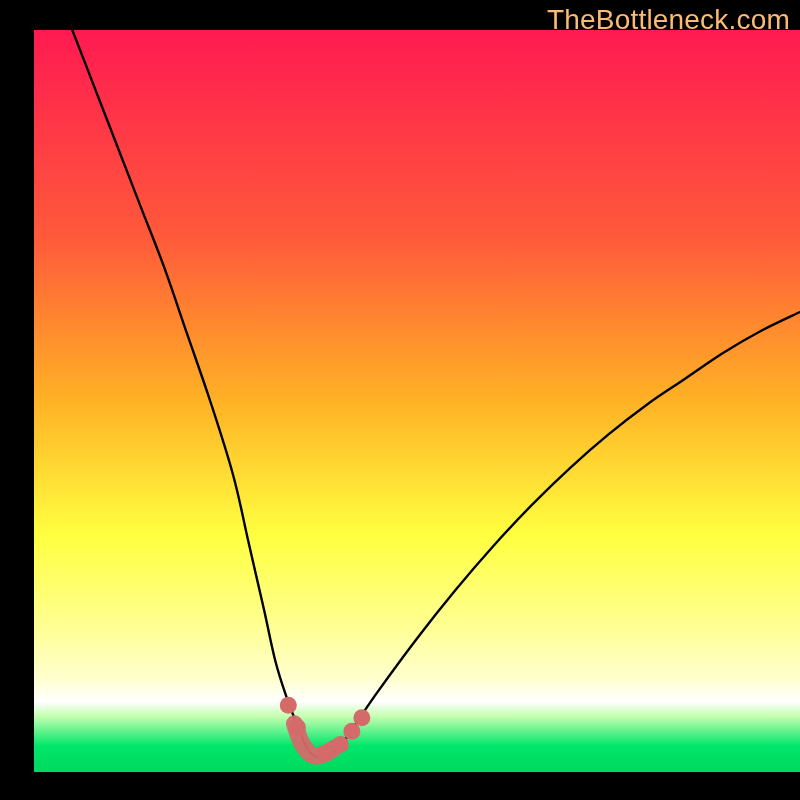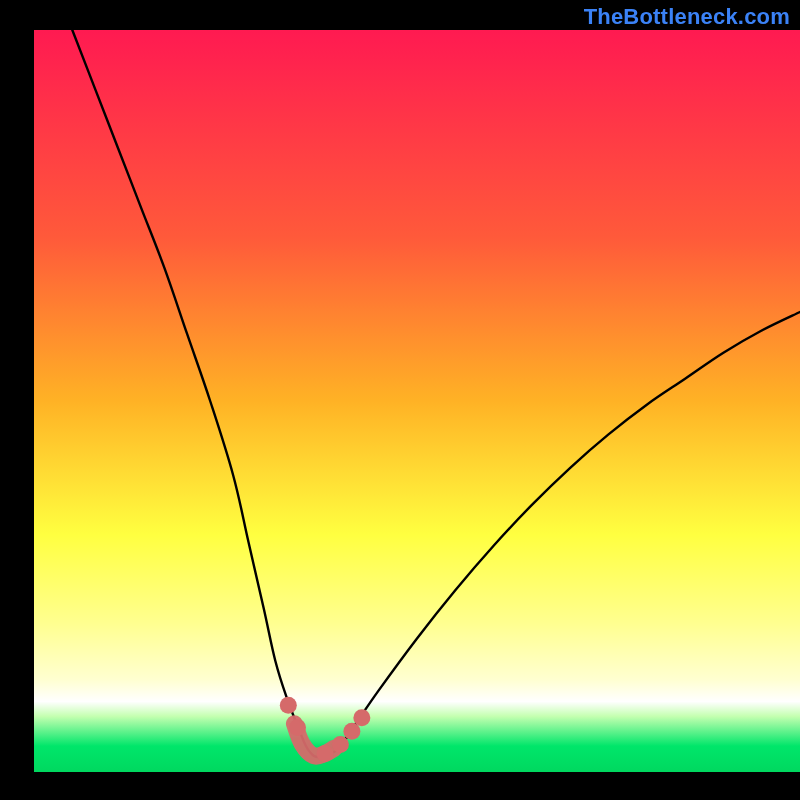--- a/index.html
+++ b/index.html
@@ -14,23 +14,23 @@
   .frame {
     position: relative;
     width: 800px;
     height: 800px;
     background: #000;
   }
   .watermark {
     position: absolute;
     top: 4px;
     right: 10px;
-    color: #3b82f6;
-    font-size: 22px;
-    font-weight: 700;
+    color: #fdba74;
+    font-size: 28px;
+    font-weight: 400;
     letter-spacing: 0.2px;
     z-index: 10;
   }
   svg.plot {
     position: absolute;
     left: 0;
     top: 0;
   }
 </style>
 </head>

